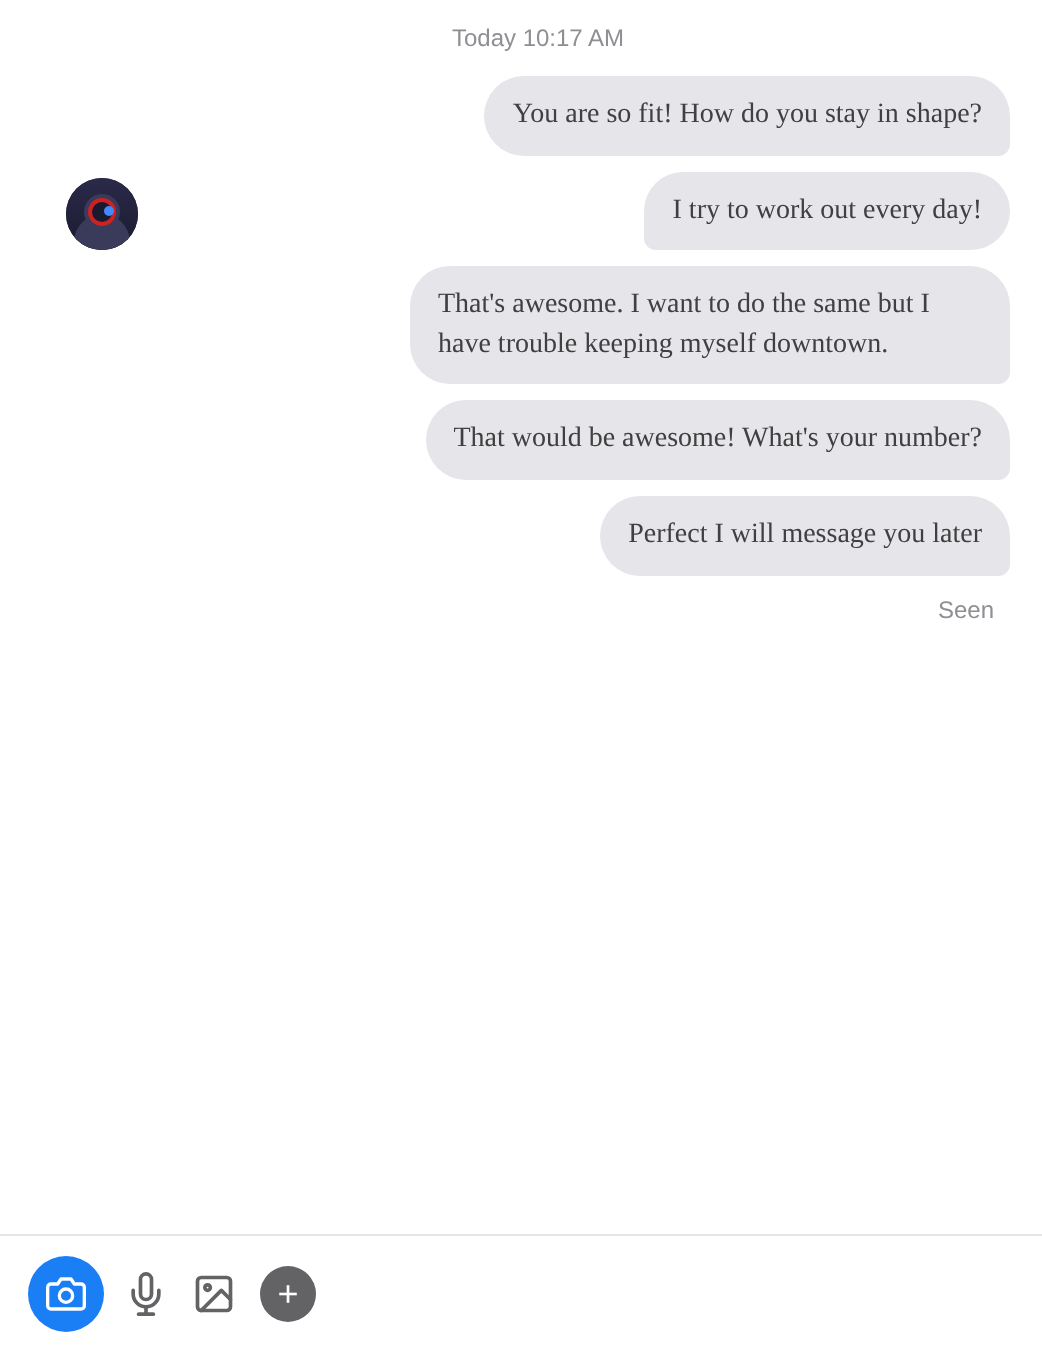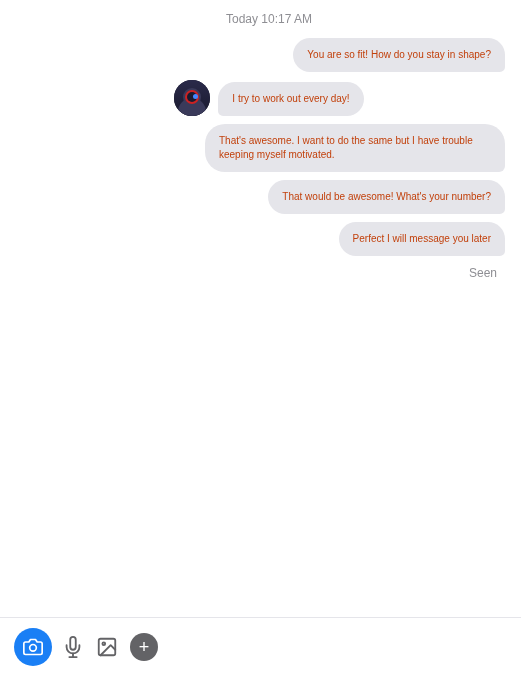--- a/index.html
+++ b/index.html
@@ -38,21 +38,21 @@
       display: flex;
       align-items: flex-end;
       gap: 8px;
     }
 
     .message-row.outgoing {
       justify-content: flex-end;
     }
 
     .message-row.incoming {
-      justify-content: center;
+      justify-content: space-between;
     }
 
     .avatar {
       width: 36px;
       height: 36px;
       border-radius: 50%;
       background: #1a1a2e;
       flex-shrink: 0;
       overflow: hidden;
       display: flex;
@@ -124,23 +124,24 @@
       width: 5px;
       height: 5px;
       border-radius: 50%;
       background: #4488ff;
     }
 
     .bubble {
       max-width: 300px;
       padding: 10px 14px;
       border-radius: 20px;
-      font-size: 10px;
+      font-size: 14px;
       line-height: 1.4;
-      color: #c2410c;
+      color: #404040;
+      font-family: Liberation Serif, serif;
     }
 
     .bubble.outgoing {
       background: #e5e5ea;
       border-bottom-right-radius: 6px;
     }
 
     .bubble.incoming {
       background: #e5e5ea;
       border-bottom-left-radius: 6px;
@@ -236,21 +237,21 @@
   <div class="message-row incoming">
     <div class="avatar">
       <div class="avatar-body">
         <div class="avatar-detail"></div>
       </div>
     </div>
     <div class="bubble incoming">I try to work out every day!</div>
   </div>
 
   <div class="message-row outgoing">
-    <div class="bubble outgoing">That's awesome. I want to do the same but I have trouble keeping myself motivated.</div>
+    <div class="bubble outgoing">That's awesome. I want to do the same but I have trouble keeping myself downtown.</div>
   </div>
 
 
   <div class="message-row outgoing">
     <div class="bubble outgoing">That would be awesome! What's your number?</div>
   </div>
 
 
   <div class="message-row outgoing">
     <div class="bubble outgoing">Perfect I will message you later</div>

